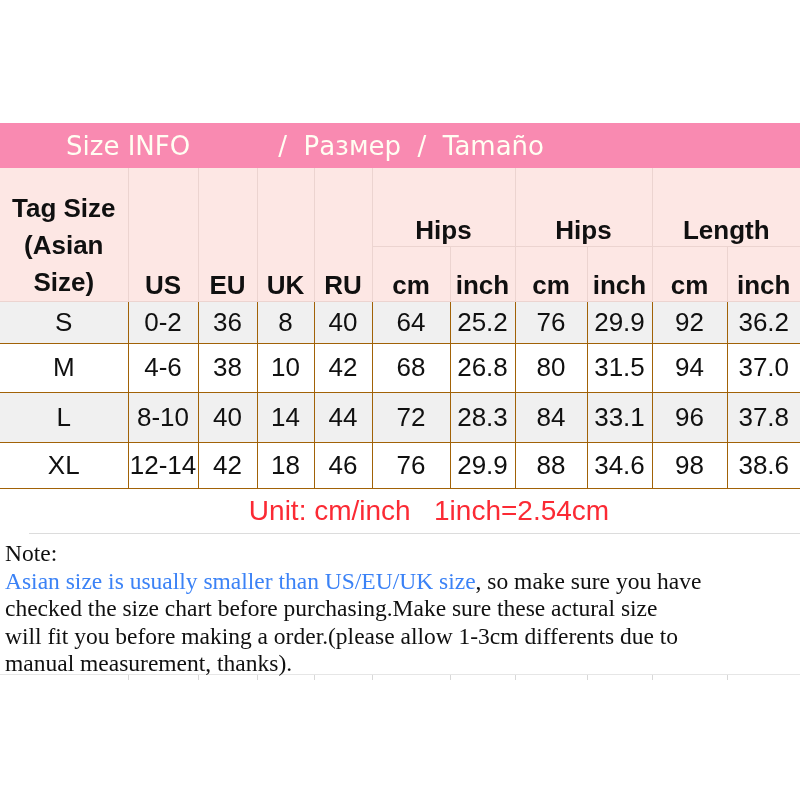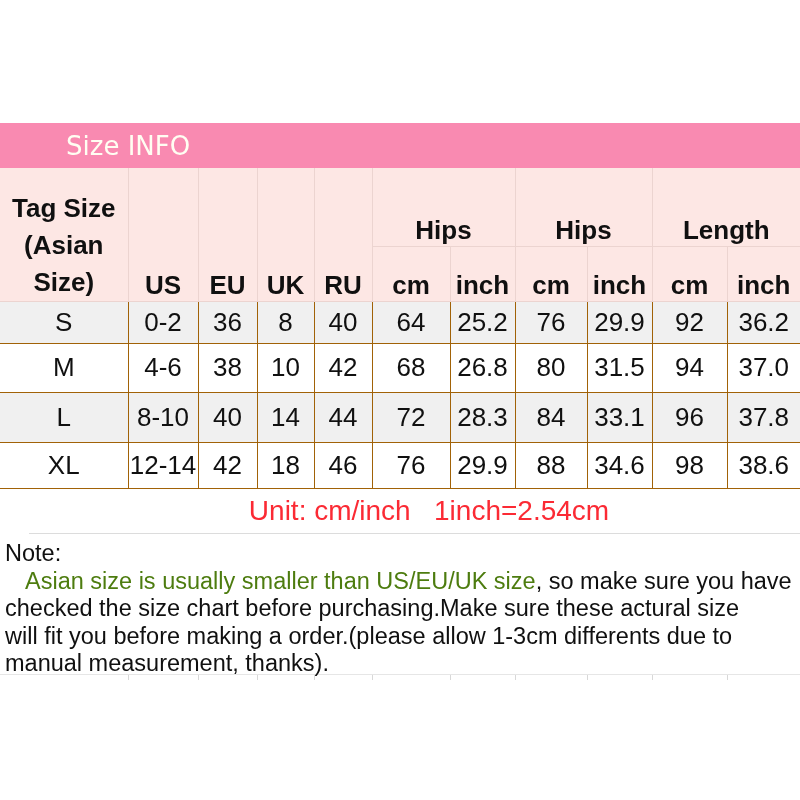--- a/index.html
+++ b/index.html
@@ -33,34 +33,35 @@
   tr.h1 th{border-top:none;}
 
   
   .unit-row{position:absolute;left:0;top:489px;width:800px;height:44px;background:#ffffff;
             border-bottom:1px solid #dcdcdc;display:flex;align-items:center;justify-content:center;
             color:#fb2a34;font-size:28px;white-space:pre;margin-left:29px;}
 
   
   .note{position:absolute;left:0;top:534px;width:800px;height:141px;background:#ffffff;
         border-bottom:1px solid #e6e6e6;box-sizing:border-box;
-        padding:6px 7px 0 5px;font-size:23.5px;line-height:27.5px;}
+        padding:6px 7px 0 5px;font-size:23.5px;line-height:27.5px;font-family:Liberation Serif, serif;}
   .note .para{white-space:pre-wrap;}
-  .note .red{color:#4d7c0f;margin-left:20px;}
+  .note .red{color:#3b82f6;}
 
   
   .stub{position:absolute;top:675px;width:1px;height:5px;background:#d8d8d8;}
 </style>
 </head>
 <body>
 
 <div class="page">
 
   <div class="banner">
     <span class="t-left">Size INFO</span>
+    <span class="t-right">/  Размер  /  Tamaño</span>
   </div>
 
   <table class="size-table">
     <colgroup>
       <col style="width:128px">
         <col style="width:70px">
         <col style="width:59px">
         <col style="width:57px">
         <col style="width:58px">
       <col style="width:78px">

